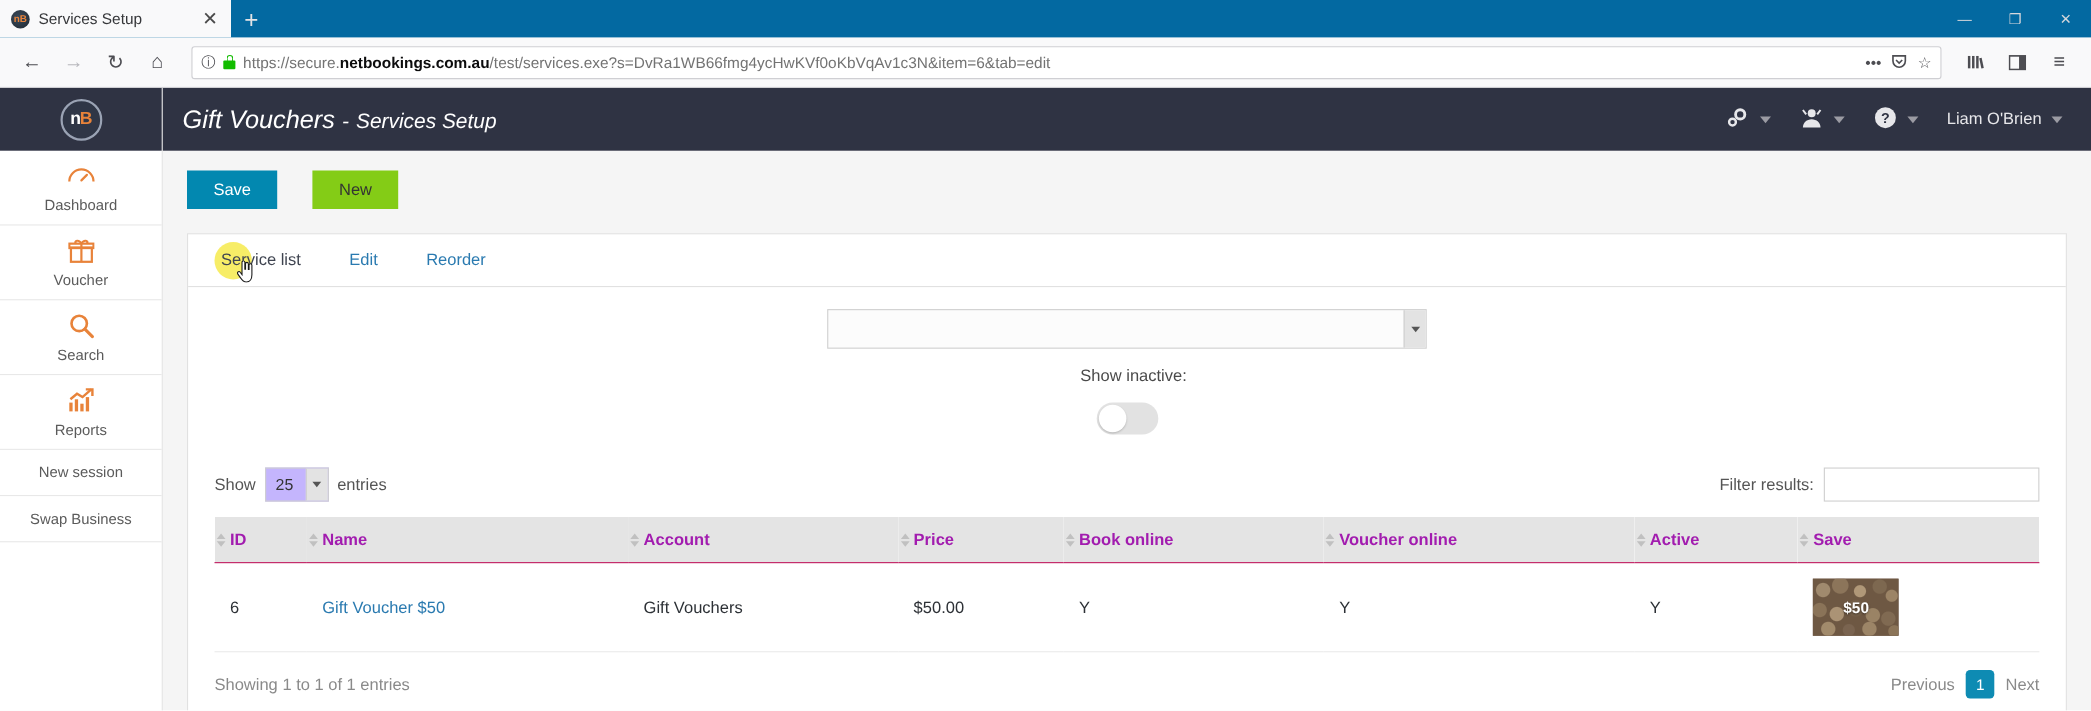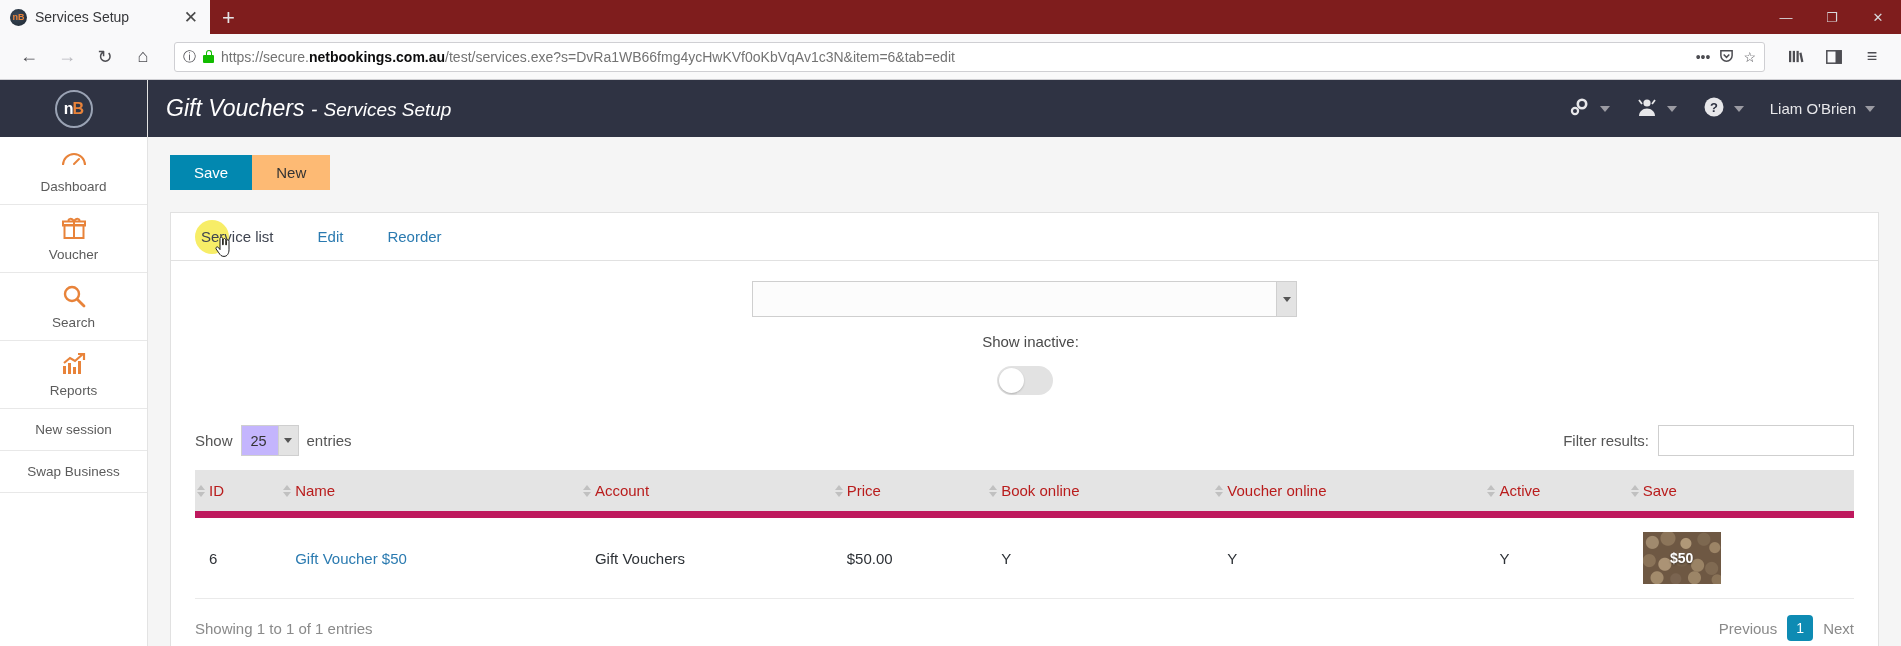--- a/index.html
+++ b/index.html
@@ -6,21 +6,21 @@
   html, body {
     width: 1901px; height: 646px;
     font-family: "Liberation Sans", sans-serif;
     background: #ffffff;
     overflow: hidden;
   }
 
   
   .browser-tabstrip {
     height: 34px;
-    background: #7f1d1d;
+    background: #0369a1;
     display: flex;
     align-items: flex-end;
     position: relative;
   }
   .tab {
     width: 210px; height: 34px;
     background: #f9f9fa;
     display: flex; align-items: center;
     padding: 0 8px 0 10px;
     gap: 8px;
@@ -126,21 +126,21 @@
 
   .content { flex:1; padding: 18px 22px 0 22px; overflow:hidden; }
 
   .btnrow { display:flex; gap: 0; margin-bottom: 22px; }
   .btn {
     height: 35px; padding: 0 24px;
     display:flex;align-items:center;justify-content:center;
     font-size: 15px; border: none;
   }
   .btn-save { background: #0288b0; color:#fff; }
-  .btn-new { background: #fdba74; color:#333; }
+  .btn-new { background: #84cc16; color:#333;margin-left:32px; }
 
   .panel { background:#fff; border:1px solid #e1e1e1; }
   .tabs {
     display:flex; align-items:center;
     border-bottom: 1px solid #e1e1e1;
     padding: 0 8px;
     height: 48px;
   }
   .tab-link {
     padding: 0 22px; height: 48px; display:flex; align-items:center;
@@ -188,24 +188,24 @@
     display:flex; align-items:stretch; font-size:14.5px; color:#333;
   }
   .select-small .val { flex:1; display:flex; align-items:center; padding-left:9px; }
   .filter-wrap { margin-left:auto; display:flex; align-items:center; gap: 9px; font-size:15px; color:#555; }
   .filter-input { width: 196px; height: 31px; border:1px solid #cfcfcf; background:#fff; }
 
   table { width:100%; border-collapse: collapse; margin-top: 14px; }
   thead th {
     background: #e4e4e4;
     text-align: left;
-    font-size: 15px; color:#b91c1c; font-weight: 400;
+    font-size: 15px; color:#a21caf; font-weight: 700;
     padding: 12px 10px 12px 14px;
     position: relative;
-    border-bottom: 7px solid #be185d;
+    border-bottom: 1px solid #be185d;
   }
   .sorticon {
     position:absolute; left: 2px; top: 50%; transform: translateY(-50%);
     display:flex; flex-direction:column; gap:2px;
   }
   .sorticon i { width:0;height:0;border-left:4px solid transparent;border-right:4px solid transparent; display:block; }
   .sorticon i.up { border-bottom:5px solid #c0c0c0; }
   .sorticon i.dn { border-top:5px solid #c0c0c0; }
   tbody td {
     font-size: 15px; color:#2d3136;

